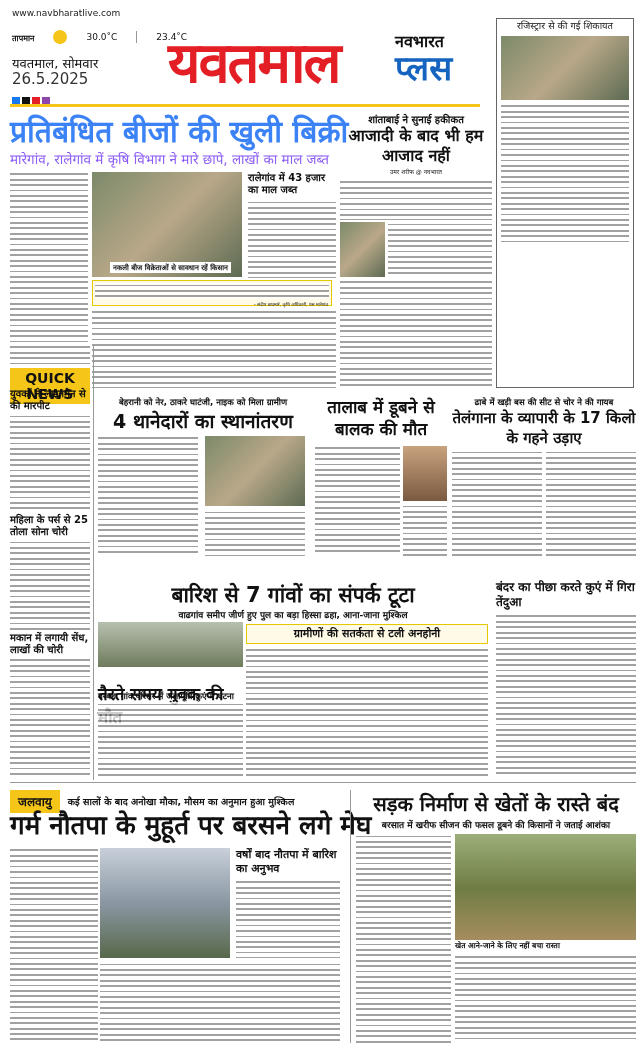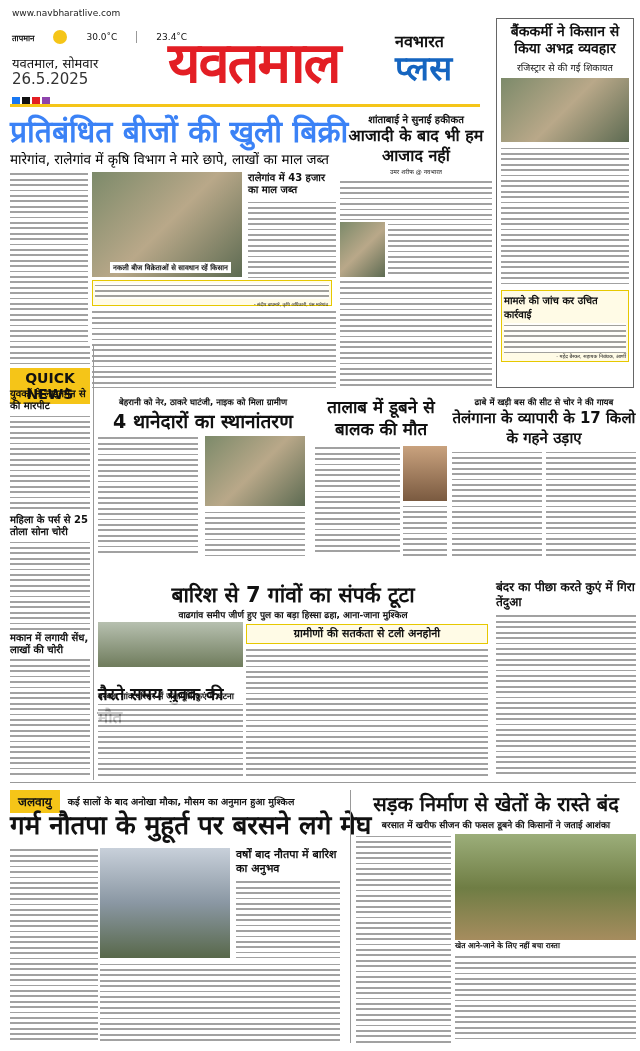--- a/index.html
+++ b/index.html
@@ -35,33 +35,27 @@
 <div class="abs" style="left:12px;top:70px;font-size:15px;color:#333">26.5.2025</div>
 <div class="abs social" style="left:12px;top:90px">
   <span style="background:#1877f2"></span><span style="background:#111"></span><span style="background:#e31e24"></span><span style="background:#8e44ad"></span>
 </div>
 <div class="abs logo-red" style="left:168px;top:22px">यवतमाल</div>
 <div class="abs" style="left:395px;top:30px;font-size:16px;font-weight:700">नवभारत</div>
 <div class="abs logo-blue" style="left:395px;top:44px">प्लस</div>
 <div class="abs" style="left:10px;top:104px;width:470px;height:3px;background:#f5c518"></div>
 
 <div class="abs boxed" style="left:496px;top:18px;width:138px;height:370px">
-  <div style="font-size:14px;font-weight:700;text-align:center;line-height:17px;padding:4px 2px">बैंककर्मी ने किसान से किया अभद्र व्यवहार</div>
   <div style="font-size:9.5px;text-align:center;color:#222">रजिस्ट्रार से की गई शिकायत</div>
   <div class="photo" style="margin:4px;height:64px"></div>
   <div class="filler" style="margin:4px;height:140px"></div>
-  <div class="calloutbox" style="margin:4px;padding:2px">
-    <div style="font-size:10px;font-weight:700">मामले की जांच कर उचित कार्रवाई</div>
-    <div class="filler" style="height:30px;margin-top:2px"></div>
-    <div style="font-size:5px;text-align:right">- महेंद्र बैस्कर, सहायक निबंधक, आर्णी</div>
-  </div>
 </div>
 
 <div class="abs hl-black" style="left:10px;top:115px;font-size:30px;line-height:34px">प्रतिबंधित बीजों की खुली बिक्री</div>
-<div class="abs" style="left:10px;top:150px;font-size:13.5px;color:#000000">मारेगांव, रालेगांव में कृषि विभाग ने मारे छापे, लाखों का माल जब्त</div>
+<div class="abs" style="left:10px;top:150px;font-size:13.5px;color:#8b5cf6">मारेगांव, रालेगांव में कृषि विभाग ने मारे छापे, लाखों का माल जब्त</div>
 <div class="abs filler" style="left:10px;top:172px;width:78px;height:170px"></div>
 <div class="abs photo" style="left:92px;top:172px;width:150px;height:105px"></div>
 <div class="abs" style="left:110px;top:262px;font-size:7px;font-weight:700;background:#fff;padding:1px 3px">नकली बीज विक्रेताओं से सावधान रहें किसान</div>
 <div class="abs calloutbox" style="left:92px;top:280px;width:240px;height:26px">
   <div class="filler" style="height:16px;margin:2px"></div>
   <div style="font-size:4.5px;text-align:right;padding-right:3px">- संदीप वाघमारे, कृषि अधिकारी, पंस मारेगांव</div>
 </div>
 <div class="abs" style="left:248px;top:172px;width:88px;font-size:10px;font-weight:700;line-height:12px">रालेगांव में 43 हजार का माल जब्त</div>
 <div class="abs filler" style="left:248px;top:200px;width:88px;height:78px"></div>
 <div class="abs filler" style="left:92px;top:310px;width:244px;height:78px"></div>

